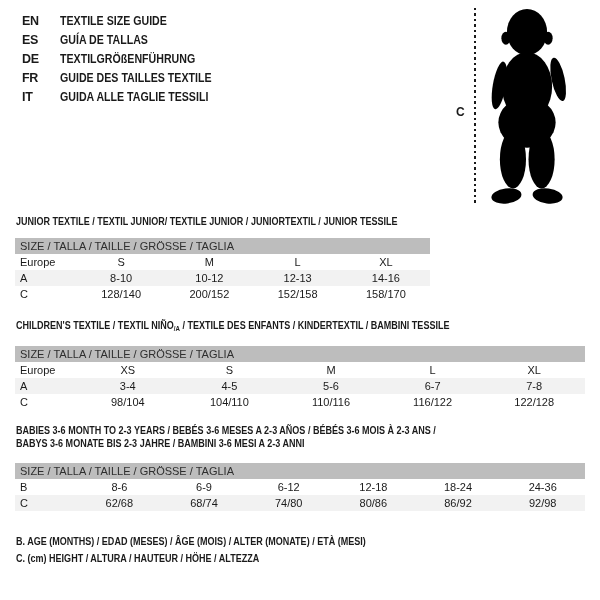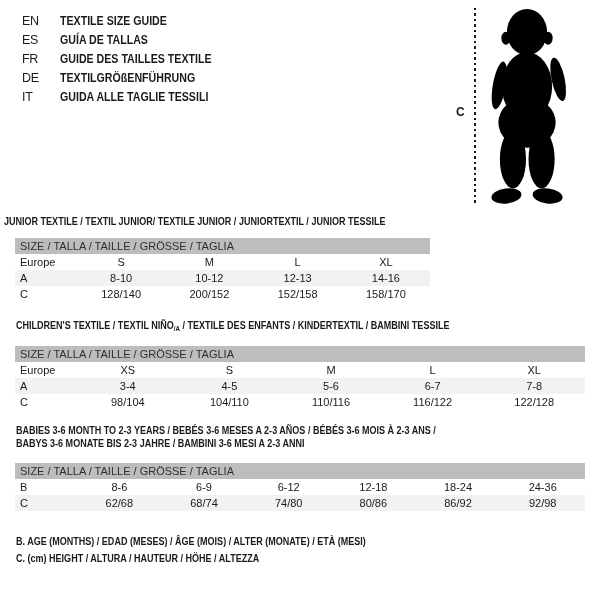--- a/index.html
+++ b/index.html
@@ -7,21 +7,21 @@
     position:relative; width:600px; height:600px; background:#ffffff;
     font-family:"Liberation Sans", sans-serif; color:#1a1a1a; overflow:hidden;
   }
   
   .cond82{ transform:scaleX(0.82); transform-origin:0 50%; white-space:nowrap; display:inline-block; }
   .cond85{ transform:scaleX(0.85); transform-origin:0 50%; white-space:nowrap; display:inline-block; }
 
   
   .lang-block{ position:absolute; left:22px; top:11px; }
   .lang-row{ display:flex; height:19px; align-items:center; }
-  .lang-code{ width:38px; font-weight:normal; font-size:12.5px; letter-spacing:-0.3px; }
+  .lang-code{ width:38px; font-weight:bold; font-size:12.5px; letter-spacing:-0.3px; }
   .lang-title{ font-weight:bold; font-size:12.5px; }
 
   
   .dash-line{
     position:absolute; left:474px; top:8px; width:2px; height:197px;
     background:repeating-linear-gradient(to bottom,#1a1a1a 0 2.5px, transparent 2.5px 5.5px);
   }
   .measure-c{ position:absolute; left:456px; top:105px; font-size:12px; font-weight:bold; }
   .baby-svg{ position:absolute; left:481px; top:6px; width:89px; height:201px; }
 
@@ -55,26 +55,26 @@
   <div class="lang-block">
     <div class="lang-row">
       <span class="lang-code">EN</span>
       <span class="lang-title cond85">TEXTILE SIZE GUIDE</span>
     </div>
     <div class="lang-row">
       <span class="lang-code">ES</span>
       <span class="lang-title cond85">GUÍA DE TALLAS</span>
     </div>
     <div class="lang-row">
+      <span class="lang-code">DE</span>
+      <span class="lang-title cond85">TEXTILGRÖßENFÜHRUNG</span>
+    </div>
+    <div class="lang-row">
       <span class="lang-code">FR</span>
       <span class="lang-title cond85">GUIDE DES TAILLES TEXTILE</span>
-    </div>
-    <div class="lang-row">
-      <span class="lang-code">DE</span>
-      <span class="lang-title cond85">TEXTILGRÖßENFÜHRUNG</span>
     </div>
     <div class="lang-row">
       <span class="lang-code">IT</span>
       <span class="lang-title cond85">GUIDA ALLE TAGLIE TESSILI</span>
     </div>
   </div>
 
   <span class="measure-c">C</span>
   <div class="dash-line"></div>
   <svg class="baby-svg" viewBox="0 0 170 400" xmlns="http://www.w3.org/2000/svg">
@@ -86,21 +86,21 @@
       <ellipse cx="33" cy="158" rx="13" ry="48" transform="rotate(10 33 158)"></ellipse>
       <ellipse cx="150" cy="146" rx="13" ry="44" transform="rotate(-12 150 146)"></ellipse>
       <ellipse cx="88" cy="232" rx="57" ry="50"></ellipse>
       <ellipse cx="60" cy="305" rx="26" ry="58"></ellipse>
       <ellipse cx="117" cy="305" rx="26" ry="58"></ellipse>
       <ellipse cx="47" cy="378" rx="30" ry="15" transform="rotate(-7 47 378)"></ellipse>
       <ellipse cx="129" cy="378" rx="30" ry="15" transform="rotate(7 129 378)"></ellipse>
     </g>
   </svg>
 
-  <div class="sec-title" style="left:4px; top:215px;">
+  <div class="sec-title" style="left:16px; top:215px;">
     <span class="inner">JUNIOR TEXTILE / TEXTIL JUNIOR/ TEXTILE JUNIOR / JUNIORTEXTIL / JUNIOR TESSILE</span>
   </div>
   <div class="size-table" style="left:15px; top:238px; width:415px;">
     <div class="size-bar">
       <span class="size-bar-text">SIZE / TALLA / TAILLE / GRÖSSE / TAGLIA</span>
     </div>
     <div class="trow">
       <span class="tlabel">Europe</span>
       <span class="tcell">S</span>
       <span class="tcell">M</span>

